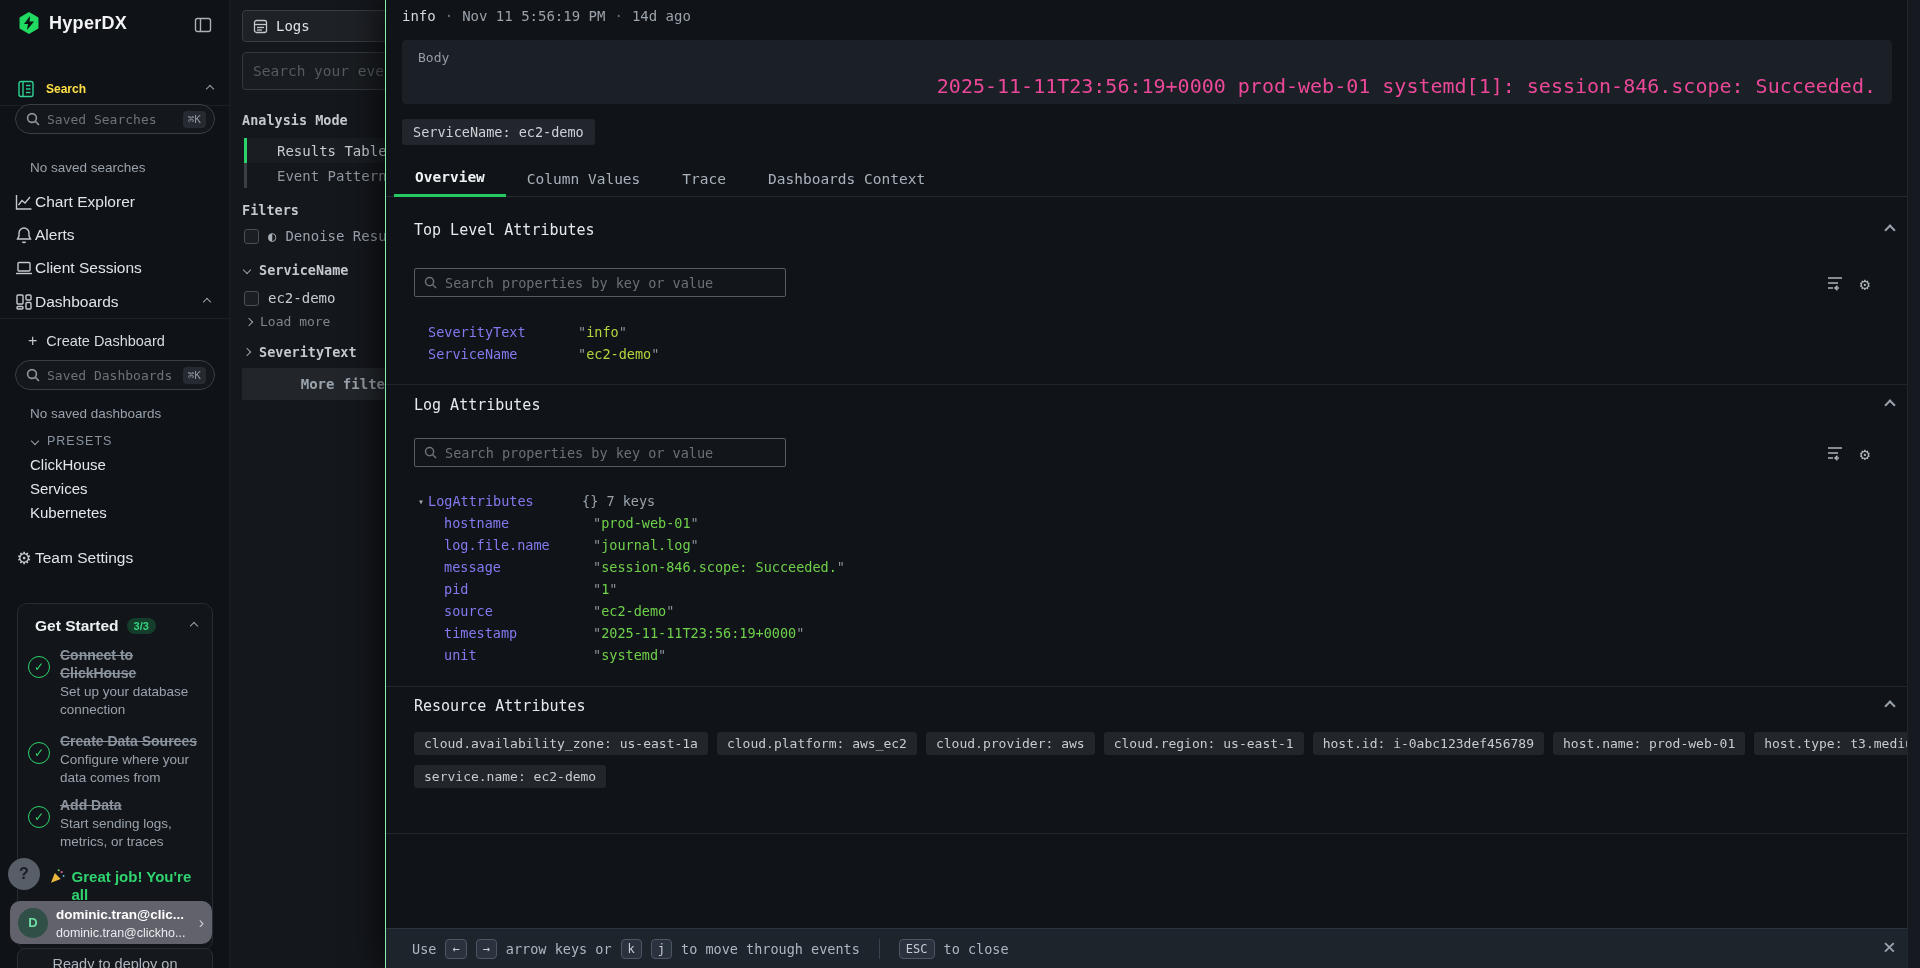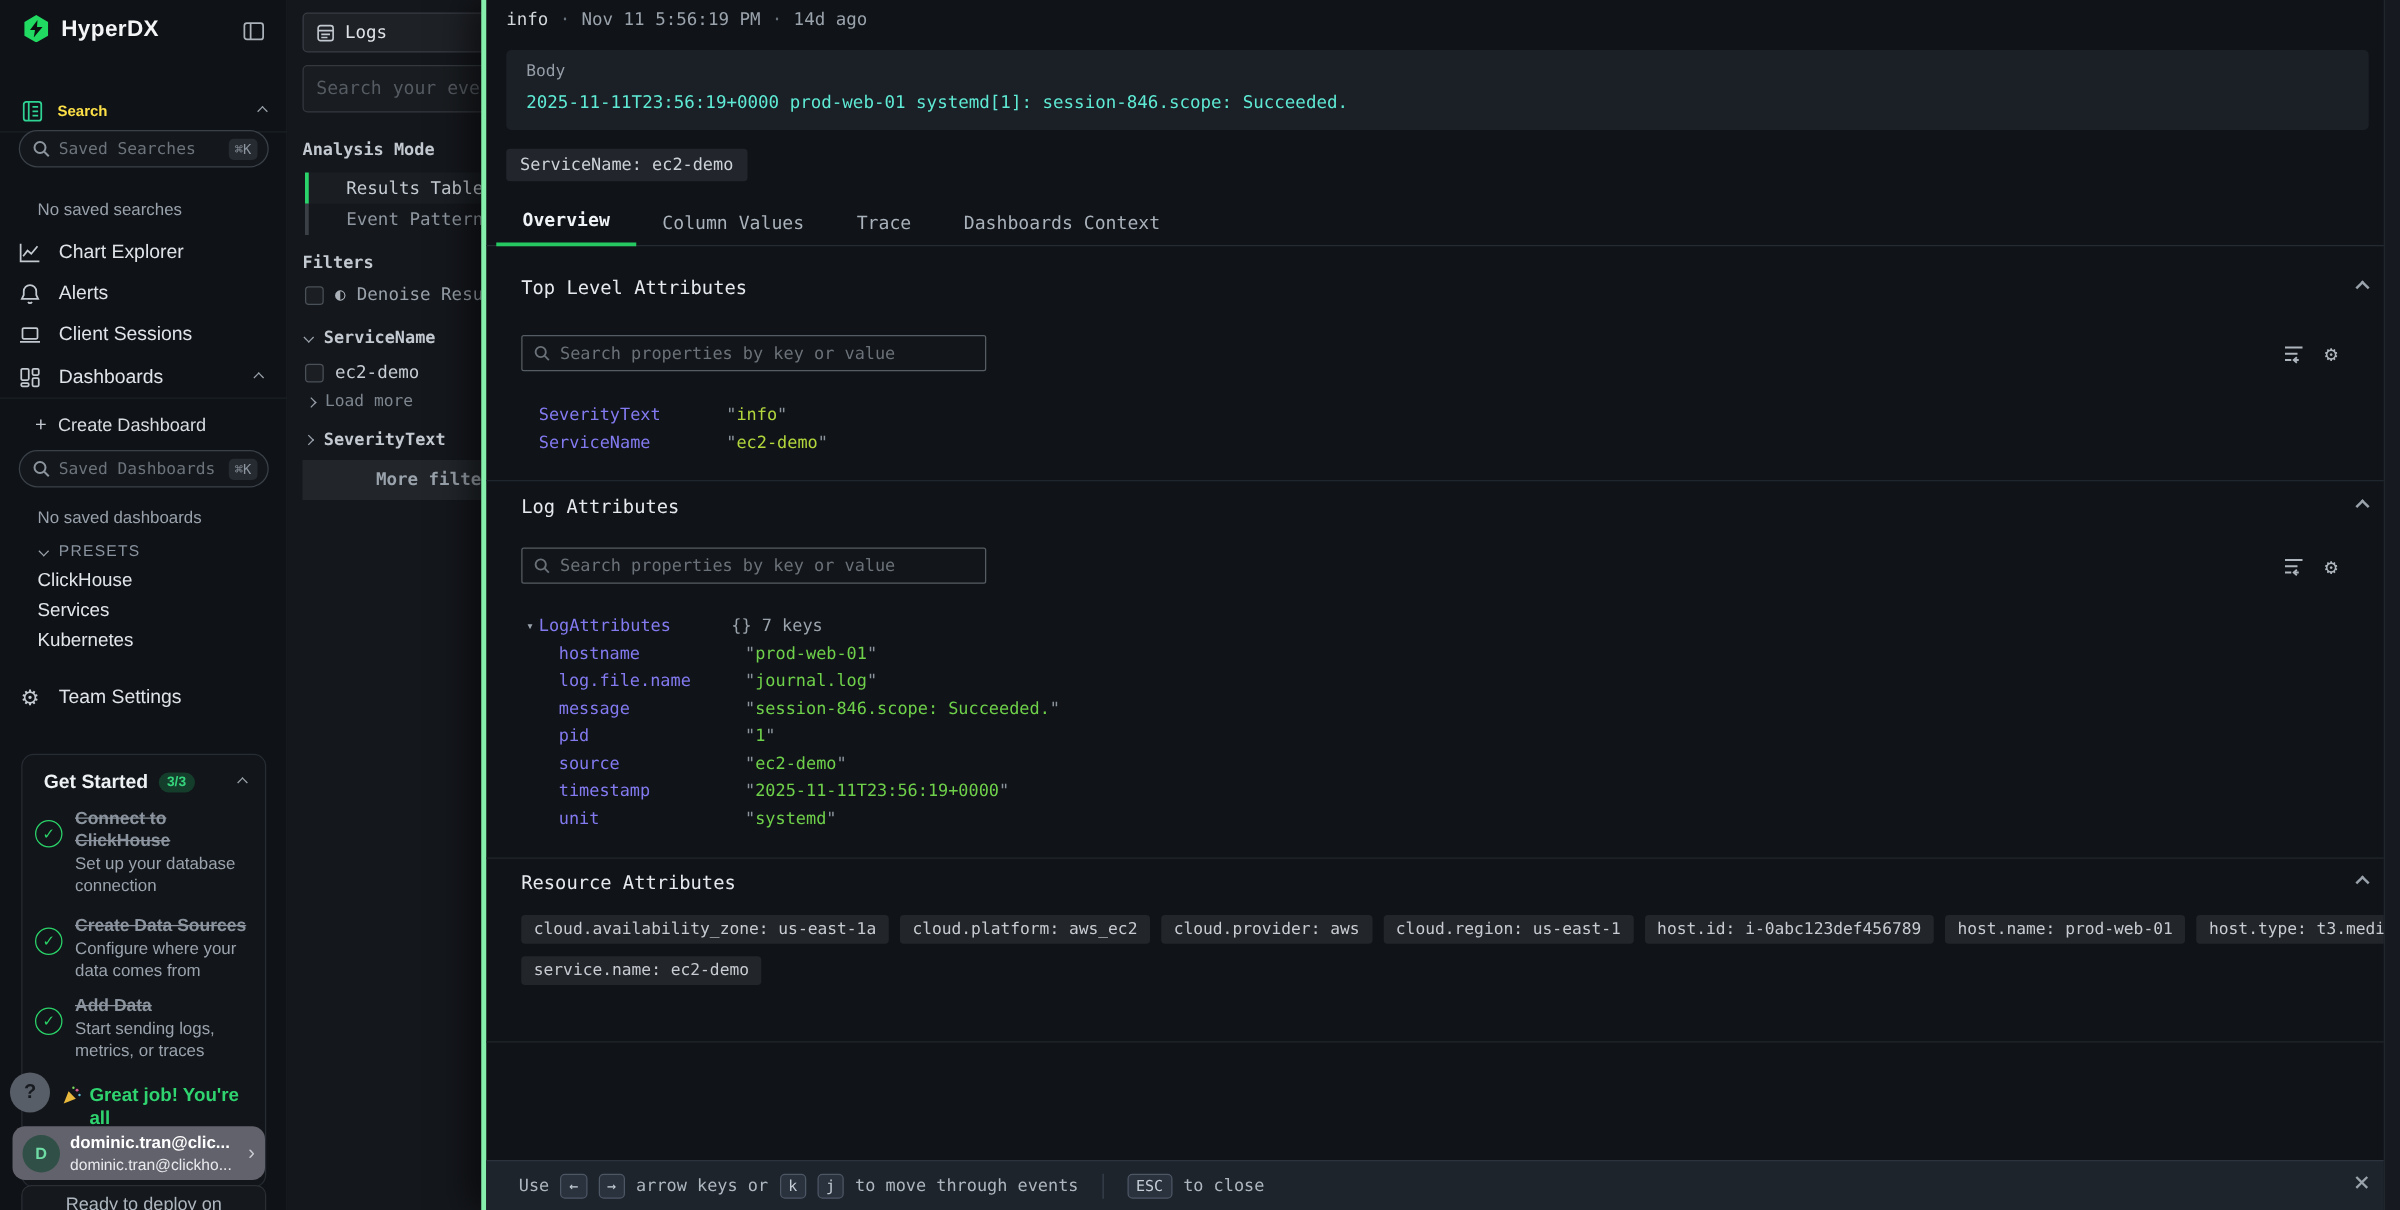--- a/index.html
+++ b/index.html
@@ -23,21 +23,21 @@
   .logo-text { color:#f2f4f6; font-size:18px; font-weight:bold; letter-spacing:.3px; }
   .panel-toggle { position:absolute; right:17px; top:16px; color:#aab1b9; cursor:pointer; }
   .side-head { position:absolute; left:17px; top:80px; width:196px; display:flex; align-items:center; gap:11px; }
   .side-head .lbl { color:#fde047; font-size:12px; font-weight:bold; }
   .side-head .chev { margin-left:auto; }
   .divider { position:absolute; left:0; width:230px; height:1px; background:#1b2026; }
   .pill-search { position:absolute; left:15px; width:200px; height:30px; border:1px solid #3a4048; border-radius:15px; background:#14181d; display:flex; align-items:center; padding:0 8px 0 10px; gap:7px; cursor:pointer; }
   .pill-search .ph { color:#6c737b; font-size:13px; font-family:"DejaVu Sans Mono", monospace; flex:1; white-space:nowrap; overflow:hidden; }
   .kbd-chip { background:#262b31; border-radius:4px; color:#8d959e; font-size:11px; padding:2px 5px; font-family:"DejaVu Sans Mono", monospace; }
   .muted-line { position:absolute; left:30px; color:#99a2ac; font-size:13.5px; }
-  .nav-item { position:absolute; left:15px; width:200px; height:28px; display:flex; align-items:center; gap:14px; color:#dfe4ea; font-size:15.5px; cursor:pointer; }
+  .nav-item { position:absolute; left:15px; width:200px; height:28px; display:flex; align-items:center; gap:2px; color:#dfe4ea; font-size:15.5px; cursor:pointer; }
   .nav-item svg { flex:0 0 auto; }
   .nav-item .chev { margin-left:auto; margin-right:5px; }
   .create-dash { position:absolute; left:28px; display:flex; align-items:center; gap:9px; color:#d7dce2; font-size:14.5px; cursor:pointer; }
   .create-dash .plus { font-size:16px; color:#c3c9d0; }
   .preset-head { position:absolute; left:32px; display:flex; align-items:center; gap:9px; color:#8a94a0; font-size:12.5px; letter-spacing:1px; cursor:pointer; }
   .preset-item { position:absolute; left:30px; color:#e2e7ec; font-size:15px; cursor:pointer; }
 
   .gs-card { position:absolute; left:17px; top:603px; width:196px; height:347px; border:1px solid #262c33; border-radius:10px; background:#121519; }
   .gs-head { position:absolute; left:17px; top:13px; display:flex; align-items:center; gap:8px; width:162px; }
   .gs-title { color:#eef1f4; font-size:15.5px; font-weight:bold; }
@@ -64,28 +64,28 @@
   .mode-list { position:absolute; left:14px; top:138px; }
   .mode-row { display:flex; align-items:center; height:25px; border-left:3px solid #3a4046; padding-left:30px; font-size:14px; color:#8f97a0; cursor:pointer; width:200px; }
   .mode-row.active { border-left-color:#2bd46a; color:#c6ccd3; background:#1a1e23; }
   .cb { width:15px; height:15px; border:1px solid #4a5057; border-radius:3px; background:#1b1f24; flex:0 0 auto; }
   .filt-row { position:absolute; left:14px; display:flex; align-items:center; gap:9px; font-size:14px; color:#9aa2ab; cursor:pointer; width:260px; }
   .grp-row { position:absolute; left:14px; display:flex; align-items:center; gap:9px; color:#c3c9d0; font-size:13.5px; font-weight:bold; cursor:pointer; }
   .loadmore { position:absolute; left:16px; display:flex; align-items:center; gap:8px; color:#7d858e; font-size:13px; cursor:pointer; }
   .more-filt { position:absolute; left:12px; top:368px; width:143px; height:32px; background:#22262b; display:flex; align-items:center; justify-content:flex-end; color:#9aa2ab; font-size:14px; font-weight:bold; cursor:pointer; }
 
   
-  .drawer { position:absolute; left:385px; top:0; width:1535px; height:968px; background:#101419; border-left:4px solid #86efac; box-shadow:-10px 0 26px rgba(0,0,0,.55); font-family:"DejaVu Sans Mono", monospace;padding-left:24px; }
+  .drawer { position:absolute; left:385px; top:0; width:1535px; height:968px; background:#101419; border-left:1px solid #86efac; box-shadow:-10px 0 26px rgba(0,0,0,.55); font-family:"DejaVu Sans Mono", monospace;padding-left:24px; }
   .scrollstrip { position:absolute; right:0; top:0; width:13px; height:968px; background:#161a20; border-left:1px solid #21262d; cursor:pointer; }
   .ev-head { position:absolute; left:16px; top:8px; font-size:14px; color:#9aa2ab; display:flex; gap:9px; align-items:center; }
   .ev-head .sev { color:#d3d8dd; }
   .ev-head .dot { color:#6a727b; }
   .body-box { position:absolute; left:16px; top:40px; width:1490px; height:64px; background:#1b1f26; border-radius:4px; padding:10px 16px; }
   .body-box .lab { color:#959da6; font-size:13px; }
-  .body-box .txt { color:#5eead4; font-size:14px; margin-top:9px; }
+  .body-box .txt { color:#ec4899; font-size:20px; margin-top:9px;text-align:right; }
   .svc-chip { position:absolute; left:16px; top:119px; background:#22262c; border-radius:3px; padding:5px 11px; color:#ccd2d8; font-size:13.5px; }
   .tabs { position:absolute; left:0; top:160px; width:1522px; height:37px; border-bottom:1px solid #242a31; display:flex; padding-left:8px; }
   .tab { padding:0 21px; display:flex; align-items:center; font-size:14.5px; color:#a9b1ba; cursor:pointer; height:37px; }
   .tab.active { color:#f0f3f6; font-weight:bold; border-bottom:3px solid #26c862; }
   .hdiv { position:absolute; left:0; width:1522px; height:1px; background:#20262d; }
   .sec-title { position:absolute; left:28px; color:#e6eaee; font-size:15px; }
   .sec-chev { position:absolute; right:26px; cursor:pointer; }
   .prop-search { position:absolute; left:28px; width:372px; height:29px; background:#12161b; border:1px solid #565c63; border-radius:2px; display:flex; align-items:center; gap:8px; padding:0 9px; color:#6b7178; cursor:text; }
   .prop-search .ph { font-size:13.5px; white-space:nowrap; overflow:hidden; }
   .sec-icons { position:absolute; display:flex; gap:16px; color:#aeb5bd; }

